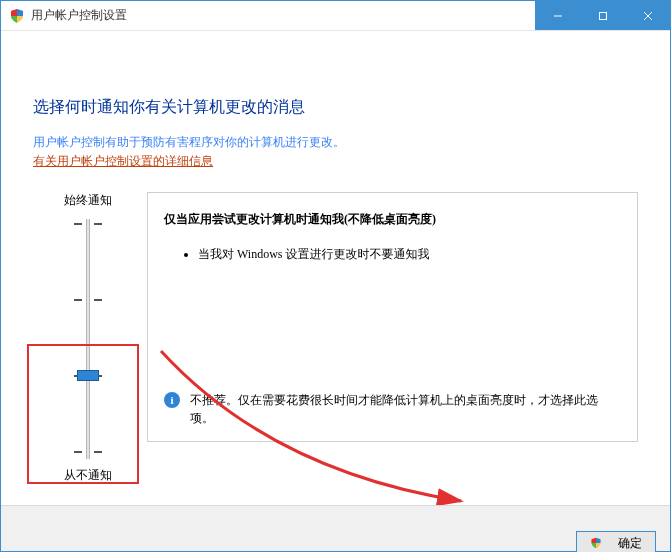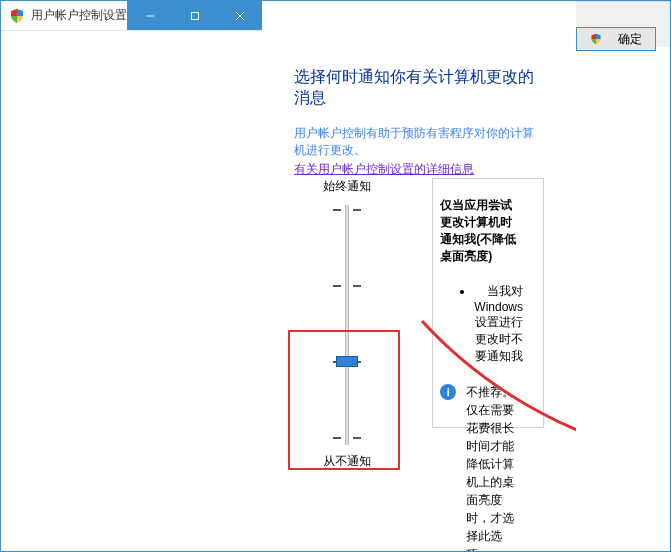--- a/index.html
+++ b/index.html
@@ -7,21 +7,21 @@
     font-family: "Microsoft YaHei", "Segoe UI", sans-serif;
     font-size: 12px;
     background: #fff;
     color: #000;
   }
   .window {
     width: 671px;
     height: 552px;
     border: 1px solid #3b8ed0;
     display: flex;
-    flex-direction: row;
+    flex-direction: column;
   }
   .titlebar {
     background: #fff;
     height: 30px;
     display: flex;
     align-items: center;
     padding-left: 8px;
     border-bottom: 1px solid #e6e6e6;
   }
   .titlebar .title-icon {
@@ -42,24 +42,26 @@
     padding: 18px 32px 10px 32px;
     overflow: hidden;
   }
   .heading {
     color: #003399;
     font-size: 16px;
     margin-bottom: 16px;
     margin-top: 48px;
   }
   .desc { font-size: 12px; margin-bottom: 2px; color: #3b82f6; }
-  .link { color: #6d28d9; text-decoration: underline; font-size: 12px; cursor: pointer; }
+  .link { color: #c2410c; text-decoration: underline; font-size: 12px; cursor: pointer; }
   .body-row {
     display: flex;
-    gap: 32px;
+    margin-top: 22px;
+    gap: 4px;
+    font-family: Liberation Serif, serif;
   }
   .slider-col {
     width: 110px;
     display: flex;
     flex-direction: column;
     align-items: center;
     position: relative;
   }
   .slider-label { font-size: 12px; margin-bottom: 10px; }
   .slider-label.bottom { margin-top: 8px; margin-bottom: 0; }
@@ -98,28 +100,28 @@
     width: 112px;
     height: 140px;
     left: -6px;
     top: 152px;
     pointer-events: none;
   }
   .panel {
     flex: 1;
     border: 1px solid #cfcfcf;
     height: 250px;
-    padding: 18px 20px 14px 7px;
+    padding: 18px 20px 14px 16px;
     display: flex;
     flex-direction: column;
     font-size: 12px;
   }
   .panel-title { font-weight: bold; margin-bottom: 18px; }
   .panel-list { list-style: disc; margin-left: 34px; }
-  .panel-list li { margin-bottom: 6px; text-align: right; }
+  .panel-list li { margin-bottom: 6px; }
   .panel-note {
     margin-top: auto;
     display: flex;
     align-items: flex-start;
     gap: 10px;
     padding-top: 12px;
     line-height: 1.5;
   }
   .info-icon {
     width: 16px; height: 16px; border-radius: 50%;

